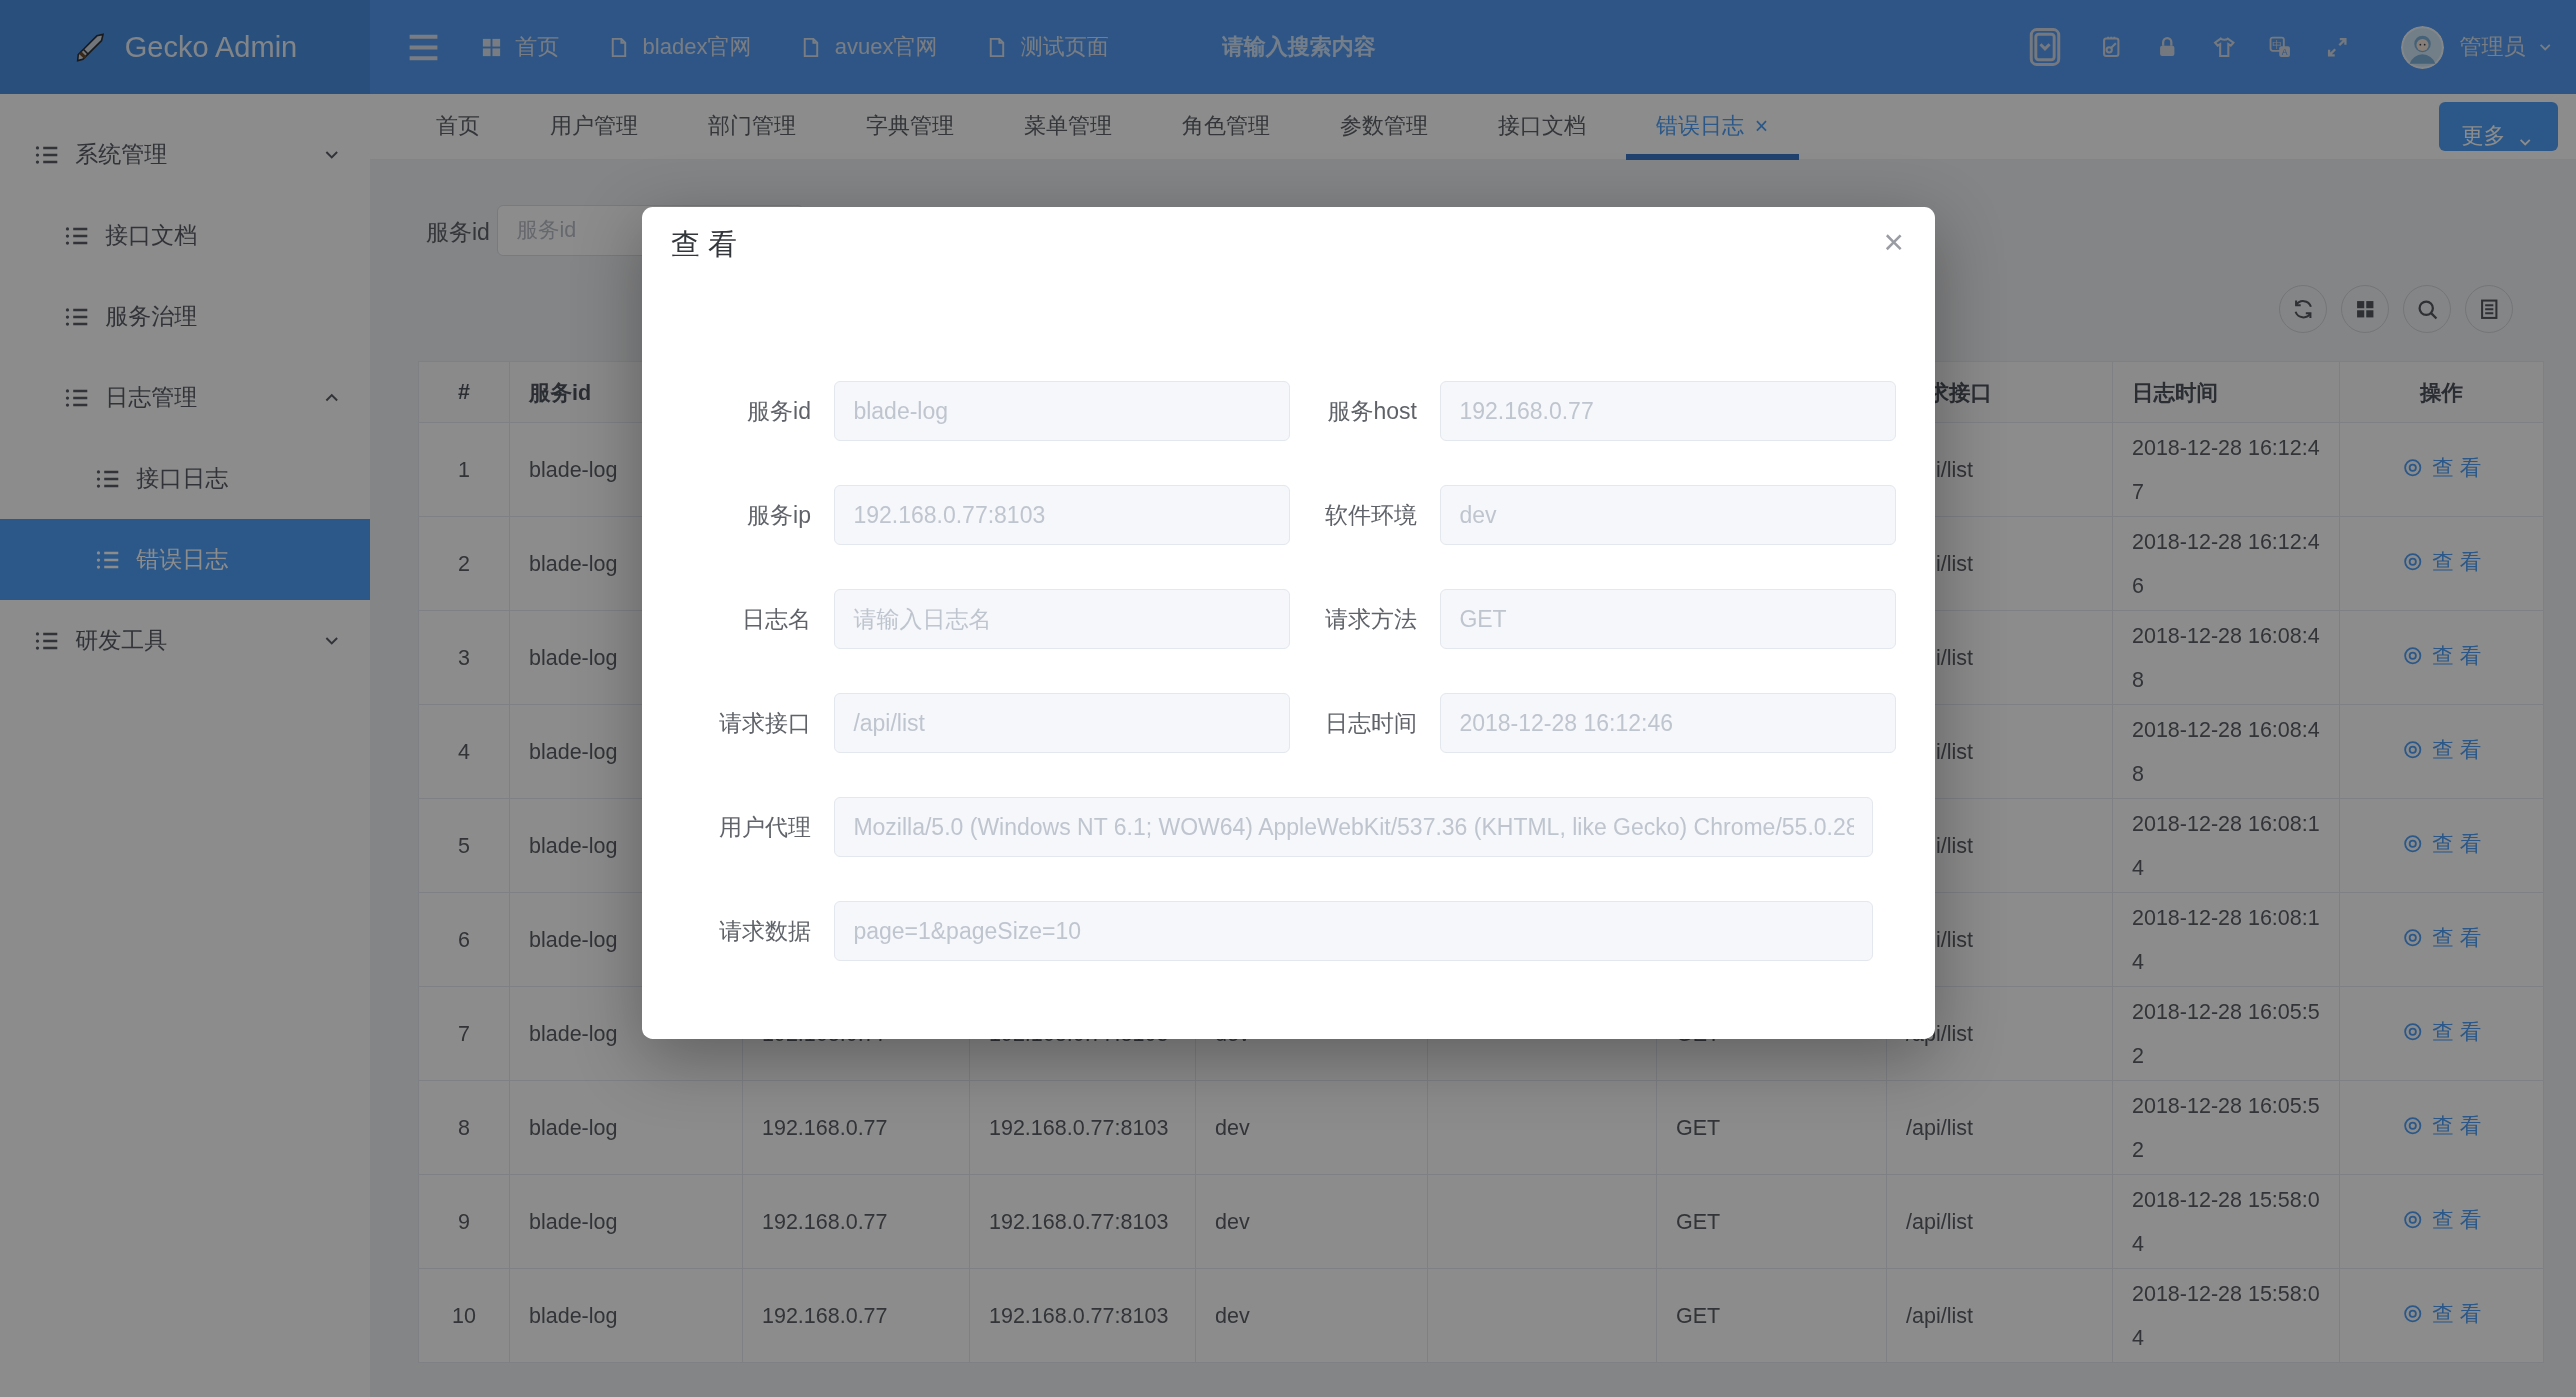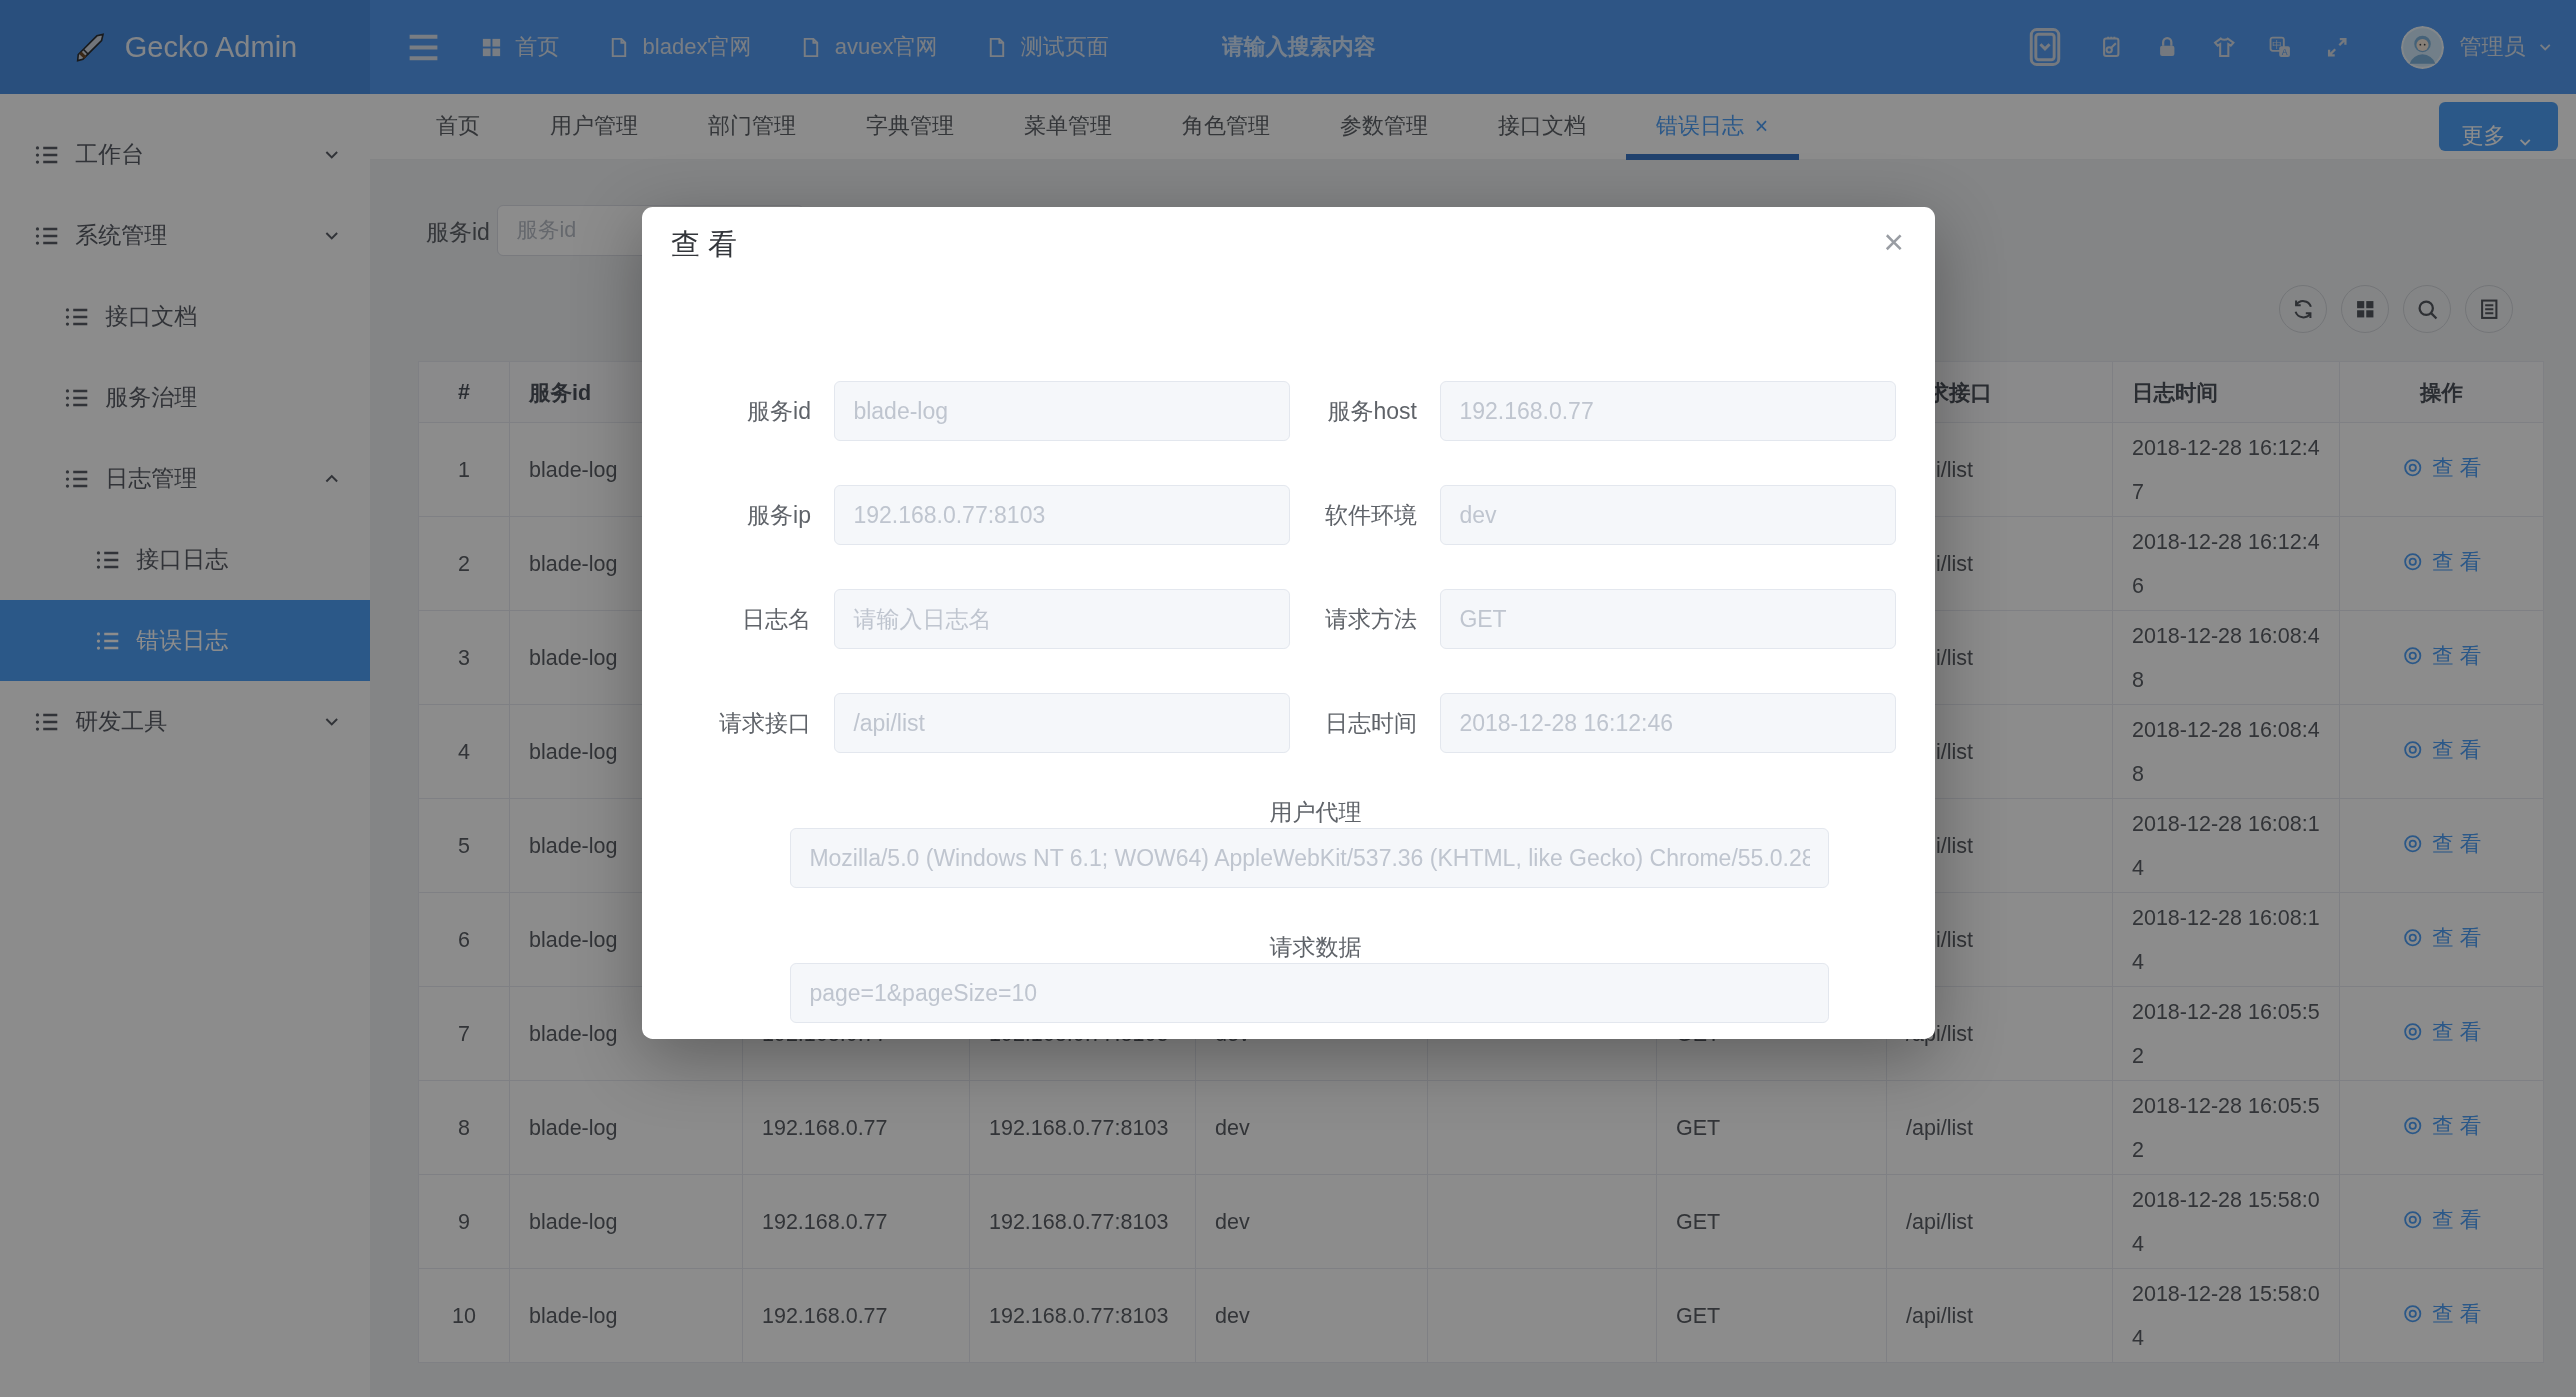--- a/index.html
+++ b/index.html
@@ -76,21 +76,21 @@
   
   .overlay { position:absolute; inset:0; background:rgba(0,0,0,0.45); z-index:50; }
   .modal { position:absolute; left:642px; top:207px; width:1293px; height:832px; background:#ffffff;
            border-radius:10.7px; box-shadow:0 18.4px 69px rgba(0,0,0,.32); z-index:60; }
   .modal-title { position:absolute; left:29px; top:18.4px; font-size:29px; color:#33363b; }
   .modal-close { position:absolute; right:31px; top:17px; font-size:35px; color:#999da3; background:none; border:none;
                  cursor:pointer; line-height:1; font-family:inherit; }
   .mform { position:absolute; top:174px; left:0; width:100%; display:flex; flex-wrap:wrap; padding-left:42px; }
   .field { display:flex; align-items:center; margin-bottom:44px; }
   .field.half { width:606px; }
-  .field.full { width:100%;flex-direction:column; }
+  .field.full { width:100%; }
   .flabel { width:150px; padding-right:23px; text-align:right; font-size:23px; color:#5f6369; flex:none; white-space:nowrap; }
   .finput { height:60px; background:#f5f7fa; border:1.5px solid #e3e7ee; border-radius:6.1px; color:#bfc5cf;
             font-size:23px; padding:0 18.4px; white-space:nowrap; overflow:hidden; width:456px; outline:none;
             font-family:inherit; }
   .field.full .finput { width:1039px; }
 </style>
 </head>
 <body>
 
 <div class="header">
@@ -220,36 +220,20 @@
               <path d="M6 9l6 6 6-6"></path>
             </svg>
           </span>
       </span>
     </div>
   </div>
 </div>
 
 <div class="sidebar">
 
-    <div class="menu-item lv1">
-      <span class="micon">
-        <svg viewBox="0 0 24 24" width="100%" height="100%" fill="none" stroke="currentColor" stroke-width="2.4">
-          <path d="M8.5 5.5h13M8.5 12h13M8.5 18.5h13"></path>
-          <circle cx="3.2" cy="5.5" r="1.5" fill="currentColor" stroke="none"></circle>
-          <circle cx="3.2" cy="12" r="1.5" fill="currentColor" stroke="none"></circle>
-          <circle cx="3.2" cy="18.5" r="1.5" fill="currentColor" stroke="none"></circle>
-        </svg>
-      </span>
-      <span>工作台</span>
-      <span class="chev">
-        <svg viewBox="0 0 24 24" width="100%" height="100%" fill="none" stroke="currentColor" stroke-width="2.2">
-          <path d="M6 9l6 6 6-6"></path>
-        </svg>
-      </span>
-    </div>
 
     <div class="menu-item lv1">
       <span class="micon">
         <svg viewBox="0 0 24 24" width="100%" height="100%" fill="none" stroke="currentColor" stroke-width="2.4">
           <path d="M8.5 5.5h13M8.5 12h13M8.5 18.5h13"></path>
           <circle cx="3.2" cy="5.5" r="1.5" fill="currentColor" stroke="none"></circle>
           <circle cx="3.2" cy="12" r="1.5" fill="currentColor" stroke="none"></circle>
           <circle cx="3.2" cy="18.5" r="1.5" fill="currentColor" stroke="none"></circle>
         </svg>
       </span>

